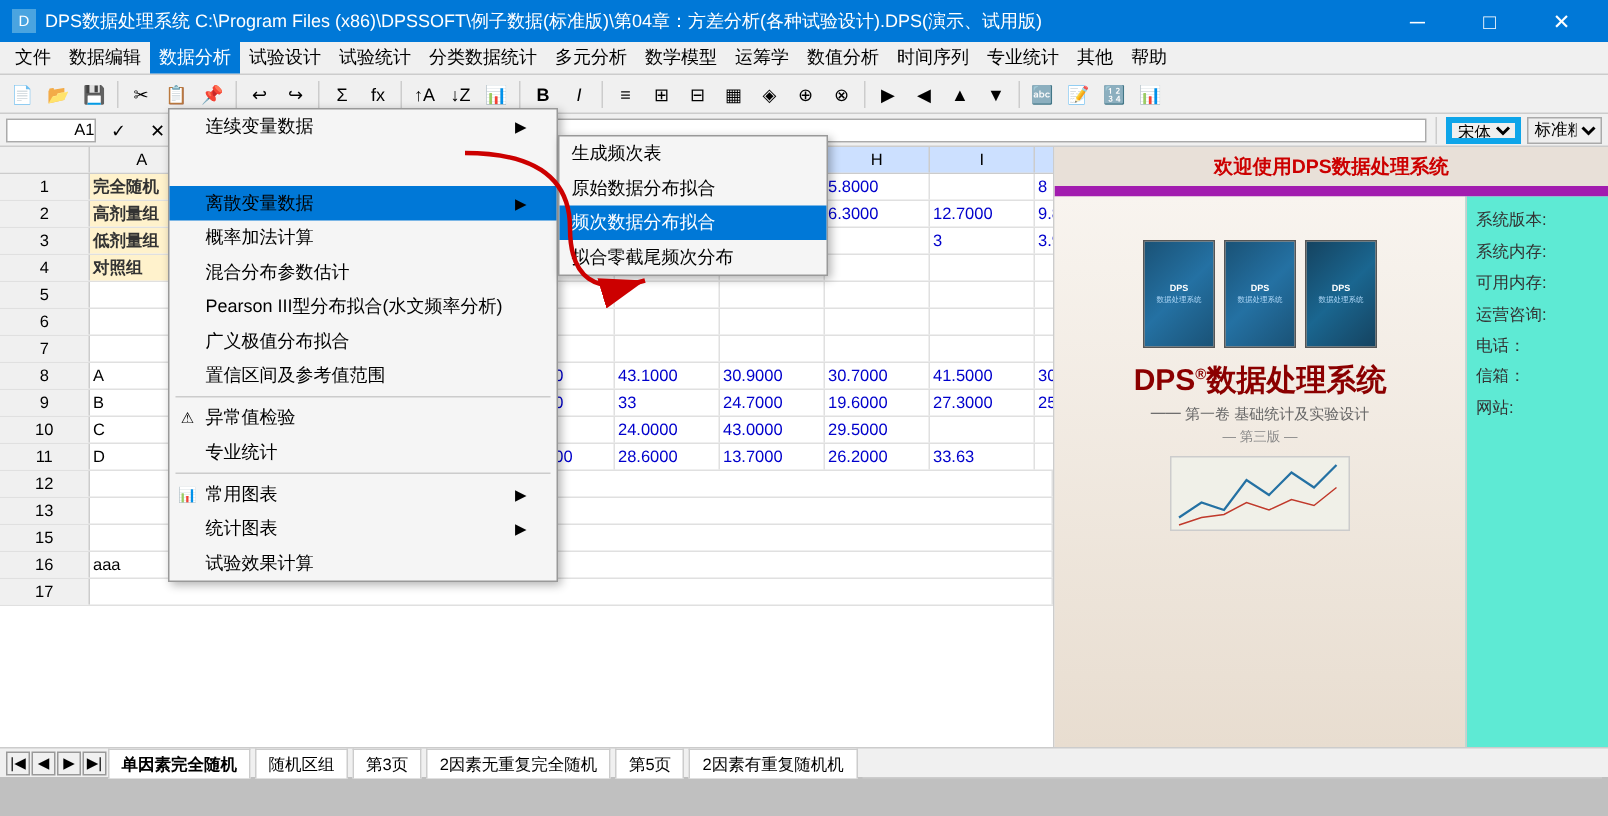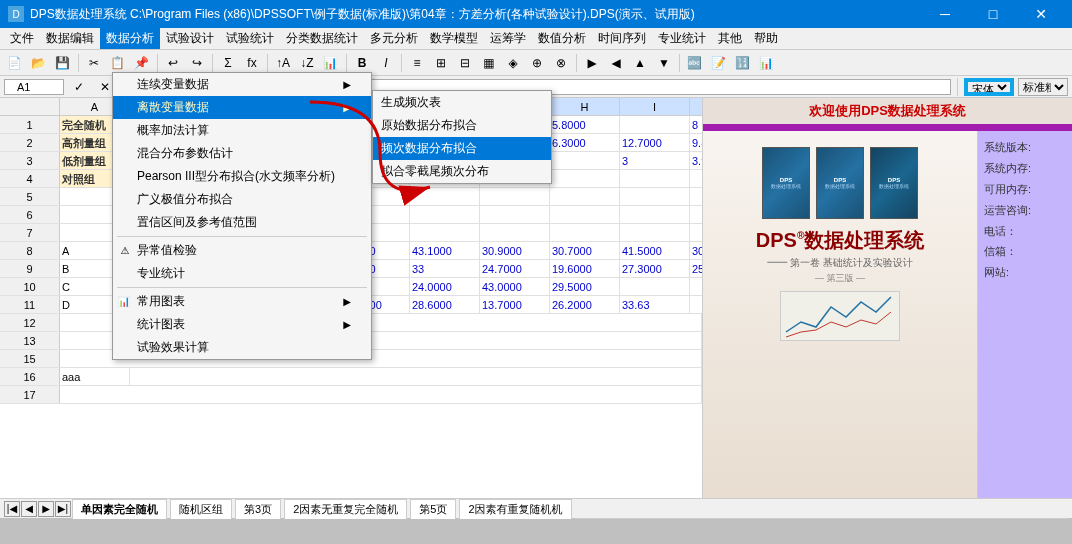--- a/index.html
+++ b/index.html
@@ -205,21 +205,21 @@
     .menu-popup-item {
       padding: 3px 20px 3px 24px;
       cursor: pointer;
       font-size: 12px;
       white-space: nowrap;
       position: relative;
       display: flex;
       align-items: center;
       justify-content: space-between;
     }
-    .menu-popup-item.highlighted { background: #0078d7; color: #fef9c3; }
+    .menu-popup-item.highlighted { background: #0078d7; color: #000000; margin-top: 28px; }
     .menu-popup-sep {
       height: 1px;
       background: #ccc;
       margin: 2px 4px;
     }
     .menu-popup-item .submenu-arrow {
       margin-left: 10px;
       font-size: 10px;
     }
     .menu-popup-item .item-icon {
@@ -266,23 +266,24 @@
       border-bottom: 1px solid #ccc;
       display: flex;
       align-items: center;
       padding: 0 4px;
       gap: 4px;
       font-size: 12px;
     }
     .formula-name-box {
       width: 60px;
       border: 1px solid #aaa;
-      padding: 1px 12px;
+      padding: 1px 0;
       font-size: 11px;
       background: white;
+      text-align: right;
     }
     .formula-input {
       flex: 1;
       border: 1px solid #aaa;
       padding: 1px 4px;
       font-size: 11px;
       background: white;
     }
   </style>
 </head>
@@ -584,21 +585,21 @@
         <div class="row-header">17</div>
         <div class="cell" style="width:980px"></div>
       </div>
     </div>
   </div>
 
   <div class="right-panel">
     <div style="background:#e8e0d8; padding:4px 8px; font-size:13px; font-weight:bold; color:#cc0000; text-align:center; border-bottom:7px solid #a21caf;">欢迎使用DPS数据处理系统</div>
     <div style="display:flex; flex:1; position:relative;">
 
-      <div style="flex:1; display:flex; flex-direction:column; align-items:center; padding:8px; background:linear-gradient(180deg, #f8f4ef 0%, #e8ddd0 100%);">
+      <div style="flex:1; display:flex; flex-direction:column; align-items:center; padding:21px; background:linear-gradient(180deg, #f8f4ef 0%, #e8ddd0 100%);">
         <div style="display:flex; gap:6px; margin-top:8px;">
           <div style="width:48px; height:72px; background:linear-gradient(135deg, #1a5276 0%, #2471a3 50%, #1a5276 100%); border:1px solid #555; position:relative; display:flex; flex-direction:column; align-items:center; justify-content:center; padding:2px;">
             <div style="font-size:6px; color:white; text-align:center; font-weight:bold;">DPS</div>
             <div style="font-size:5px; color:#aad4f5; text-align:center;">数据处理系统</div>
           </div>
           <div style="width:48px; height:72px; background:linear-gradient(135deg, #1a5276 0%, #2471a3 50%, #1a5276 100%); border:1px solid #555; display:flex; flex-direction:column; align-items:center; justify-content:center; padding:2px;">
             <div style="font-size:6px; color:white; text-align:center; font-weight:bold;">DPS</div>
             <div style="font-size:5px; color:#aad4f5; text-align:center;">数据处理系统</div>
           </div>
           <div style="width:48px; height:72px; background:linear-gradient(135deg, #154360 0%, #1a6690 50%, #154360 100%); border:1px solid #555; display:flex; flex-direction:column; align-items:center; justify-content:center; padding:2px;">
@@ -611,21 +612,21 @@
         <div style="font-size:9px; color:#888; margin-top:2px;">— 第三版 —</div>
 
         <div style="width:120px; height:50px; border:1px solid #ccc; margin-top:6px; background:#f0f0e8; position:relative; overflow:hidden;">
           <svg width="118" height="48" viewBox="0 0 118 48">
             <polyline points="5,40 20,30 35,35 50,15 65,25 80,10 95,20 110,5" fill="none" stroke="#2471a3" stroke-width="1.5"></polyline>
             <polyline points="5,45 20,40 35,38 50,30 65,35 80,28 95,32 110,20" fill="none" stroke="#c0392b" stroke-width="1"></polyline>
           </svg>
         </div>
       </div>
 
-      <div style="width:95px; padding:6px; font-size:11px; color:#333; border-left:1px solid #ccc; background:#c4b5fd; line-height:1.9;">
+      <div style="width:95px; padding:6px; font-size:11px; color:#333; border-left:1px solid #ccc; background:#5eead4; line-height:1.9;">
         <div>系统版本:</div>
         <div></div>
         <div>系统内存:</div>
         <div></div>
         <div>可用内存:</div>
         <div></div>
         <div>运营咨询:</div>
         <div>电话：</div>
         <div></div>
         <div>信箱：</div>

